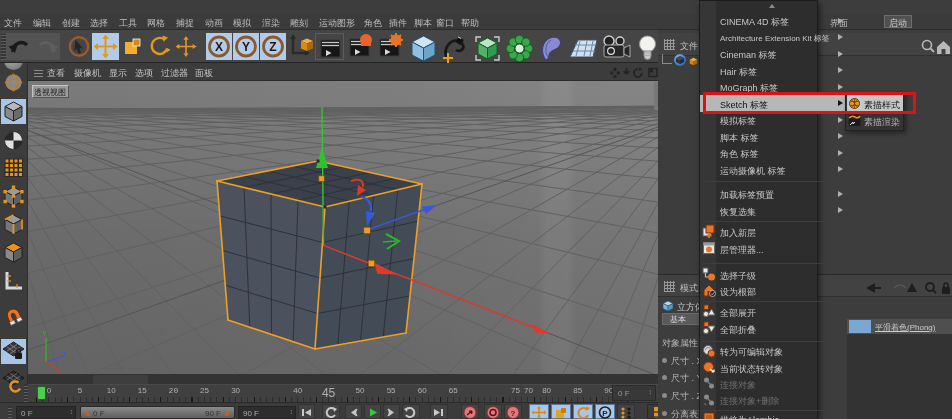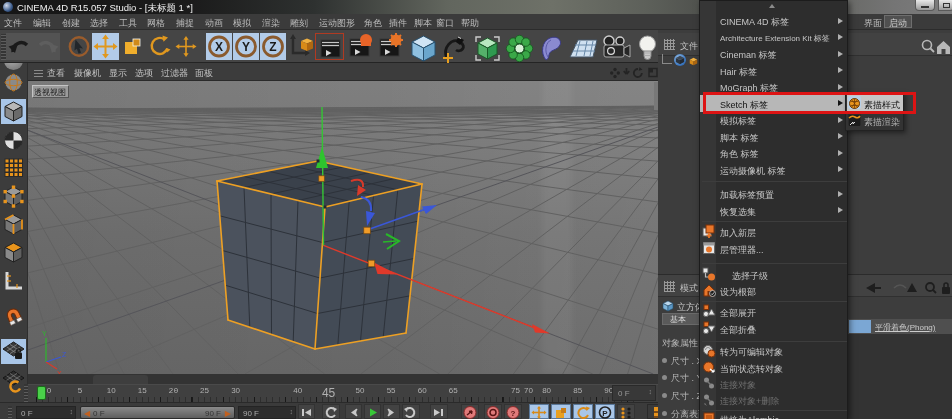--- a/index.html
+++ b/index.html
@@ -2,48 +2,39 @@
 <html><head><meta charset="utf-8">
 <style>
 * { margin:0; padding:0; box-sizing:border-box; }
 html,body { width:952px; height:419px; overflow:hidden; background:#3d3d3d;
   font-family:"Liberation Sans", sans-serif; }
 .abs { position:absolute; }
 .txt { position:absolute; white-space:nowrap; }
 </style></head>
 <body>
 <div class="abs" style="left:0;top:0;width:952px;height:419px;background:#3d3d3d;">
-<div class="abs" style="left:0;top:0;width:952px;height:14px;
-background:linear-gradient(90deg,#161616 0%,#1b1b1b 20%,#2e3130 33%,#62665e 47%,#6e7168 58%,#5d605a 68%,#4f514d 74%,#636460 86%,#757575 94%,#7d7d7d 100%);">
-<div class="abs" style="left:3px;top:2px;width:10px;height:10px;border-radius:50%;background:radial-gradient(circle at 35% 35%,#cfd8e8,#3a5a8a 60%,#102040);"></div>
-<div class="txt" style="left:17px;top:1.5px;font-size:9.5px;color:#f2f2f2;">CINEMA 4D R15.057 Studio - [未标题 1 *]</div>
-<div class="abs" style="left:915px;top:0;width:20px;height:11px;background:linear-gradient(#e8e8e8,#9a9a9a);border:1px solid #5a5a5a;border-top:none;border-radius:0 0 4px 4px;"></div>
-<div class="abs" style="left:921px;top:6px;width:8px;height:2px;background:#333;"></div>
-<div class="abs" style="left:938px;top:0;width:16px;height:11px;background:linear-gradient(#e8e8e8,#9a9a9a);border:1px solid #5a5a5a;border-top:none;border-radius:0 0 4px 0;"></div>
-<div class="abs" style="left:943px;top:3px;width:7px;height:5px;border:1px solid #333;"></div>
-</div>
     <div class="abs" style="left:0;top:14px;width:952px;height:16px;background:#3b3b3b;border-bottom:1px solid #2c2c2c;">
       <div class="txt" style="left:4px;top:3px;font-size:9px;color:#bdbdbd;">文件</div>
       <div class="txt" style="left:33px;top:3px;font-size:9px;color:#bdbdbd;">编辑</div>
       <div class="txt" style="left:62px;top:3px;font-size:9px;color:#bdbdbd;">创建</div>
       <div class="txt" style="left:90px;top:3px;font-size:9px;color:#bdbdbd;">选择</div>
       <div class="txt" style="left:119px;top:3px;font-size:9px;color:#bdbdbd;">工具</div>
       <div class="txt" style="left:147px;top:3px;font-size:9px;color:#bdbdbd;">网格</div>
       <div class="txt" style="left:176px;top:3px;font-size:9px;color:#bdbdbd;">捕捉</div>
       <div class="txt" style="left:205px;top:3px;font-size:9px;color:#bdbdbd;">动画</div>
       <div class="txt" style="left:233px;top:3px;font-size:9px;color:#bdbdbd;">模拟</div>
       <div class="txt" style="left:262px;top:3px;font-size:9px;color:#bdbdbd;">渲染</div>
       <div class="txt" style="left:290px;top:3px;font-size:9px;color:#bdbdbd;">雕刻</div>
       <div class="txt" style="left:319px;top:3px;font-size:9px;color:#bdbdbd;font-family:Liberation Serif, serif;">运动图形</div>
       <div class="txt" style="left:364px;top:3px;font-size:9px;color:#bdbdbd;">角色</div>
       <div class="txt" style="left:389px;top:3px;font-size:9px;color:#bdbdbd;">插件</div>
       <div class="txt" style="left:414px;top:3px;font-size:9px;color:#bdbdbd;">脚本</div>
       <div class="txt" style="left:436px;top:3px;font-size:9px;color:#bdbdbd;">窗口</div>
       <div class="txt" style="left:461px;top:3px;font-size:9px;color:#bdbdbd;">帮助</div>
-      <div class="txt" style="left:864px;top:3px;font-size:9px;color:#bdbdbd;">界面</div>
+      <div class="txt" style="left:830px;top:3px;font-size:9px;color:#bdbdbd;">界面</div>
       <div class="abs" style="left:884px;top:1px;width:28px;height:13px;background:#505050;border:1px solid #6e6e6e;"></div>
       <div class="txt" style="left:889px;top:3px;font-size:9px;color:#cecece;">启动</div>
     </div>
     <div class="abs" style="left:0;top:30px;width:660px;height:33px;background:#454545;border-bottom:1px solid #242424;">
       <div class="abs" style="left:1px;top:4px;width:5px;height:26px;background:repeating-linear-gradient(0deg,#5d5d5d 0 1px,#353535 1px 3px);"></div>
       <div class="abs" style="left:6px;top:3px;width:28px;height:27px;background:#535353;"><svg width="27" height="27" viewBox="0 0 27 27">
           <path d="M7 19 C6 10.5 16 7 21 12" stroke="#1a1a1a" stroke-width="3.4" fill="none"></path>
           <path d="M2.5 13.5 l9.5 -3 l-3 9.5 z" fill="#1a1a1a"></path>
         </svg></div>
       <div class="abs" style="left:34px;top:3px;width:26px;height:27px;background:#535353;"><svg width="27" height="27" viewBox="0 0 27 27">
@@ -634,21 +625,21 @@
       <div class="abs" style="left:4px;top:328px;width:5px;height:5px;border-radius:50%;background:#8a8a8a;"></div>
       <div class="txt" style="left:13px;top:325px;font-size:9px;color:#b8b8b8;">尺寸 . X</div>
       <div class="abs" style="left:4px;top:345px;width:5px;height:5px;border-radius:50%;background:#8a8a8a;"></div>
       <div class="txt" style="left:13px;top:342px;font-size:9px;color:#b8b8b8;">尺寸 . Y</div>
       <div class="abs" style="left:4px;top:363px;width:5px;height:5px;border-radius:50%;background:#8a8a8a;"></div>
       <div class="txt" style="left:13px;top:360px;font-size:9px;color:#b8b8b8;">尺寸 . Z</div>
       <div class="abs" style="left:4px;top:381px;width:5px;height:5px;border-radius:50%;background:#8a8a8a;"></div>
       <div class="txt" style="left:13px;top:378px;font-size:9px;color:#b8b8b8;">分离表面</div>
     </div>
     <div class="abs" style="left:654px;top:82px;width:4px;height:28px;background:#787878;"></div>
-    <div class="abs" style="left:699px;top:0;width:149px;height:419px;background:#2d2d2d;border:1px solid #1c1c1c;border-bottom:none;box-shadow:2px 2px 6px rgba(0,0,0,0.5);">
+    <div class="abs" style="left:699px;top:0;width:119px;height:419px;background:#2d2d2d;border:1px solid #1c1c1c;border-bottom:none;box-shadow:2px 2px 6px rgba(0,0,0,0.5);">
       <div class="abs" style="left:0;top:0;width:16px;height:419px;background:#363636;"></div>
       <div class="abs" style="left:69px;top:3px;width:0;height:0;border-left:3px solid transparent;border-right:3px solid transparent;border-bottom:4px solid #8a8a8a;"></div>
       <div class="txt" style="left:20px;top:15.2px;font-size:9px;color:#c6c6c6;">CINEMA 4D 标签</div>
       <div class="abs" style="left:138px;top:16.5px;width:0;height:0;border-top:3.5px solid transparent;border-bottom:3.5px solid transparent;border-left:5px solid #b0b0b0;"></div>
       <div class="txt" style="left:20px;top:31.8px;font-size:8px;color:#c6c6c6;">Architecture Extension Kit 标签</div>
       <div class="abs" style="left:138px;top:33.0px;width:0;height:0;border-top:3.5px solid transparent;border-bottom:3.5px solid transparent;border-left:5px solid #b0b0b0;"></div>
       <div class="txt" style="left:20px;top:48.2px;font-size:9px;color:#c6c6c6;">Cineman 标签</div>
       <div class="abs" style="left:138px;top:49.5px;width:0;height:0;border-top:3.5px solid transparent;border-bottom:3.5px solid transparent;border-left:5px solid #b0b0b0;"></div>
       <div class="txt" style="left:20px;top:64.8px;font-size:9px;color:#c6c6c6;">Hair 标签</div>
       <div class="abs" style="left:138px;top:66.0px;width:0;height:0;border-top:3.5px solid transparent;border-bottom:3.5px solid transparent;border-left:5px solid #b0b0b0;"></div>
@@ -688,21 +679,21 @@
           <rect x="1.5" y="1.5" width="11" height="11" fill="#e8e8e8" stroke="#666"></rect>
           <rect x="1.5" y="1.5" width="11" height="3" fill="#9a9a9a"></rect>
           <circle cx="7" cy="8.5" r="3" fill="#e8762a"></circle>
         </svg></div>
       <div class="txt" style="left:20px;top:242.5px;font-size:9px;color:#c6c6c6;">层管理器...</div>
       <div class="abs" style="left:2px;top:266.0px;width:14px;height:14px;"><svg width="14" height="14" viewBox="0 0 14 14">
           <rect x="1" y="1" width="5" height="5" fill="#e8e8e8" stroke="#555"></rect>
           <path d="M3.5 6 v4 h4" stroke="#bbb" stroke-width="1.2" fill="none"></path>
           <circle cx="9.5" cy="10" r="3.5" fill="#e8762a"></circle>
         </svg></div>
-      <div class="txt" style="left:20px;top:268.5px;font-size:9px;color:#c6c6c6;margin-left:12px;">选择子级</div>
+      <div class="txt" style="left:20px;top:268.5px;font-size:9px;color:#c6c6c6;">选择子级</div>
       <div class="abs" style="left:2px;top:282.0px;width:14px;height:14px;"><svg width="14" height="14" viewBox="0 0 14 14">
           <path d="M2 7 l5 -5 l5 5 v6 h-10 z" fill="#e8762a" stroke="#7a3008"></path>
           <rect x="5.5" y="8" width="3" height="5" fill="#7a3008"></rect>
           <circle cx="10.5" cy="10.5" r="3" fill="#1a1a1a" stroke="#ccc" stroke-width="0.8"></circle>
           <path d="M9 10.5 l1.2 1.2 l2 -2.4" stroke="#ccc" stroke-width="1" fill="none"></path>
         </svg></div>
       <div class="txt" style="left:20px;top:284.5px;font-size:9px;color:#c6c6c6;">设为根部</div>
       <div class="abs" style="left:2px;top:303.0px;width:14px;height:14px;"><svg width="14" height="14" viewBox="0 0 14 14">
           <rect x="2" y="1" width="4.5" height="4.5" fill="#e8762a" stroke="#7a3008"></rect>
           <circle cx="4" cy="10" r="2.6" fill="#e8e8e8" stroke="#666"></circle>

